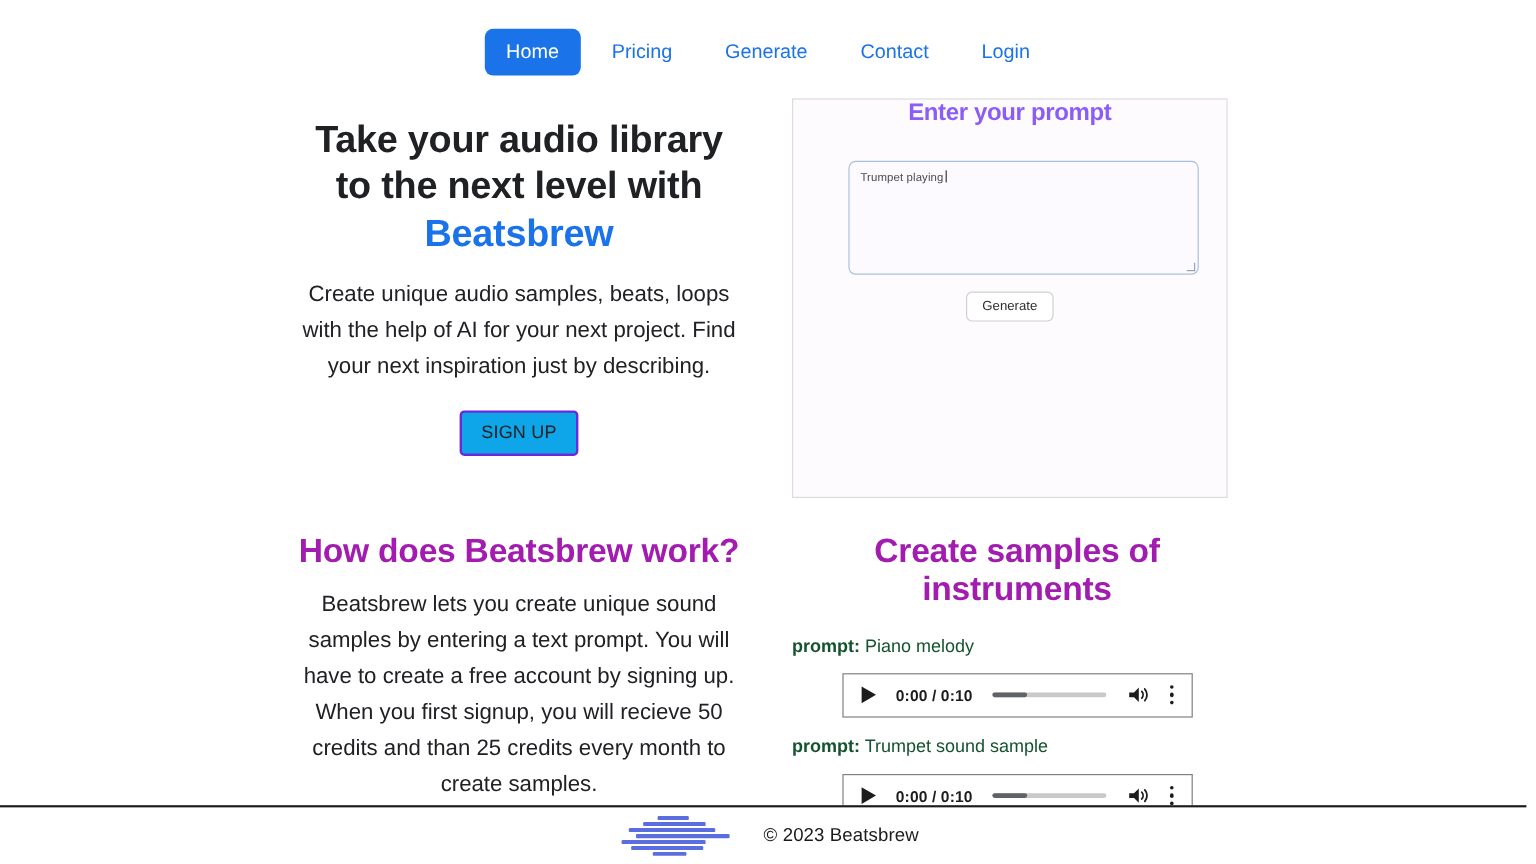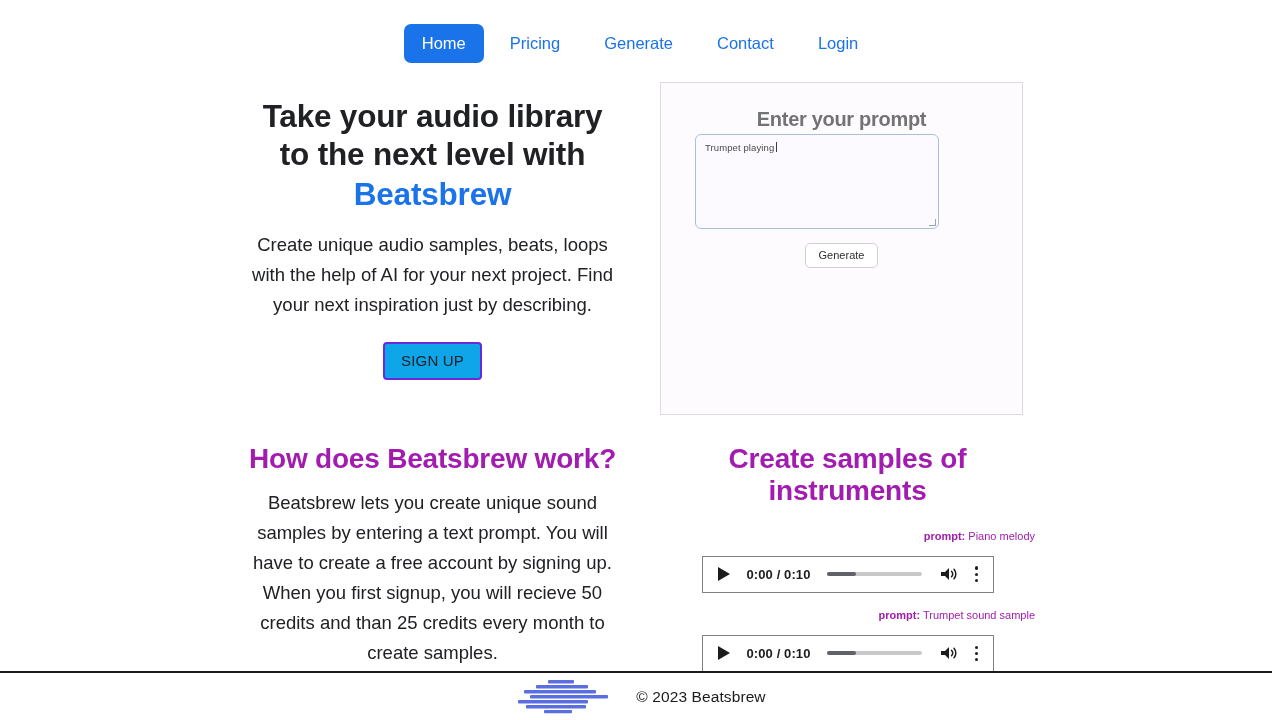--- a/index.html
+++ b/index.html
@@ -115,32 +115,31 @@
     width: 363px;
     height: 333px;
     border: 1px solid #dcdcdc;
     background: #fdfbfe;
     position: relative;
     margin-top: 1px;
     overflow: hidden;
   }
   .mock-title {
     margin: 0;
-    padding-top: 25px;
     text-align: center;
     font-size: 20px;
     font-weight: bold;
-    color: #737373;
+    color: #8b5cf6;
     letter-spacing: -0.3px;
   }
   .mock-textarea {
     position: absolute;
-    left: 34px;
+    left: 46px;
     top: 51px;
-    width: 244px;
+    width: 292px;
     height: 95px;
     border: 1.6px solid #a9c0dd;
     border-radius: 6px;
     background: #fcfaff;
   }
   .mock-textarea-text {
     position: absolute;
     left: 9px;
     top: 7px;
     font-size: 9.5px;
@@ -204,23 +203,23 @@
     font-size: 18.5px;
     line-height: 1.63;
     color: #202124;
     text-align: center;
   }
 
   
   .sample-block { margin-top: 23px; }
   .sample-block.second { margin-top: 16px; }
   .prompt-line {
-    text-align: right;
-    font-size: 11px;
-    color: #a21caf;
+    text-align: left;
+    font-size: 15px;
+    color: #14532d;
     line-height: 1.2;
   }
   .prompt-label { font-weight: bold; }
 
   .audio-player {
     margin: 13px auto 0 auto;
     width: 292px;
     height: 37px;
     border: 1.5px solid #808080;
     background: #ffffff;

